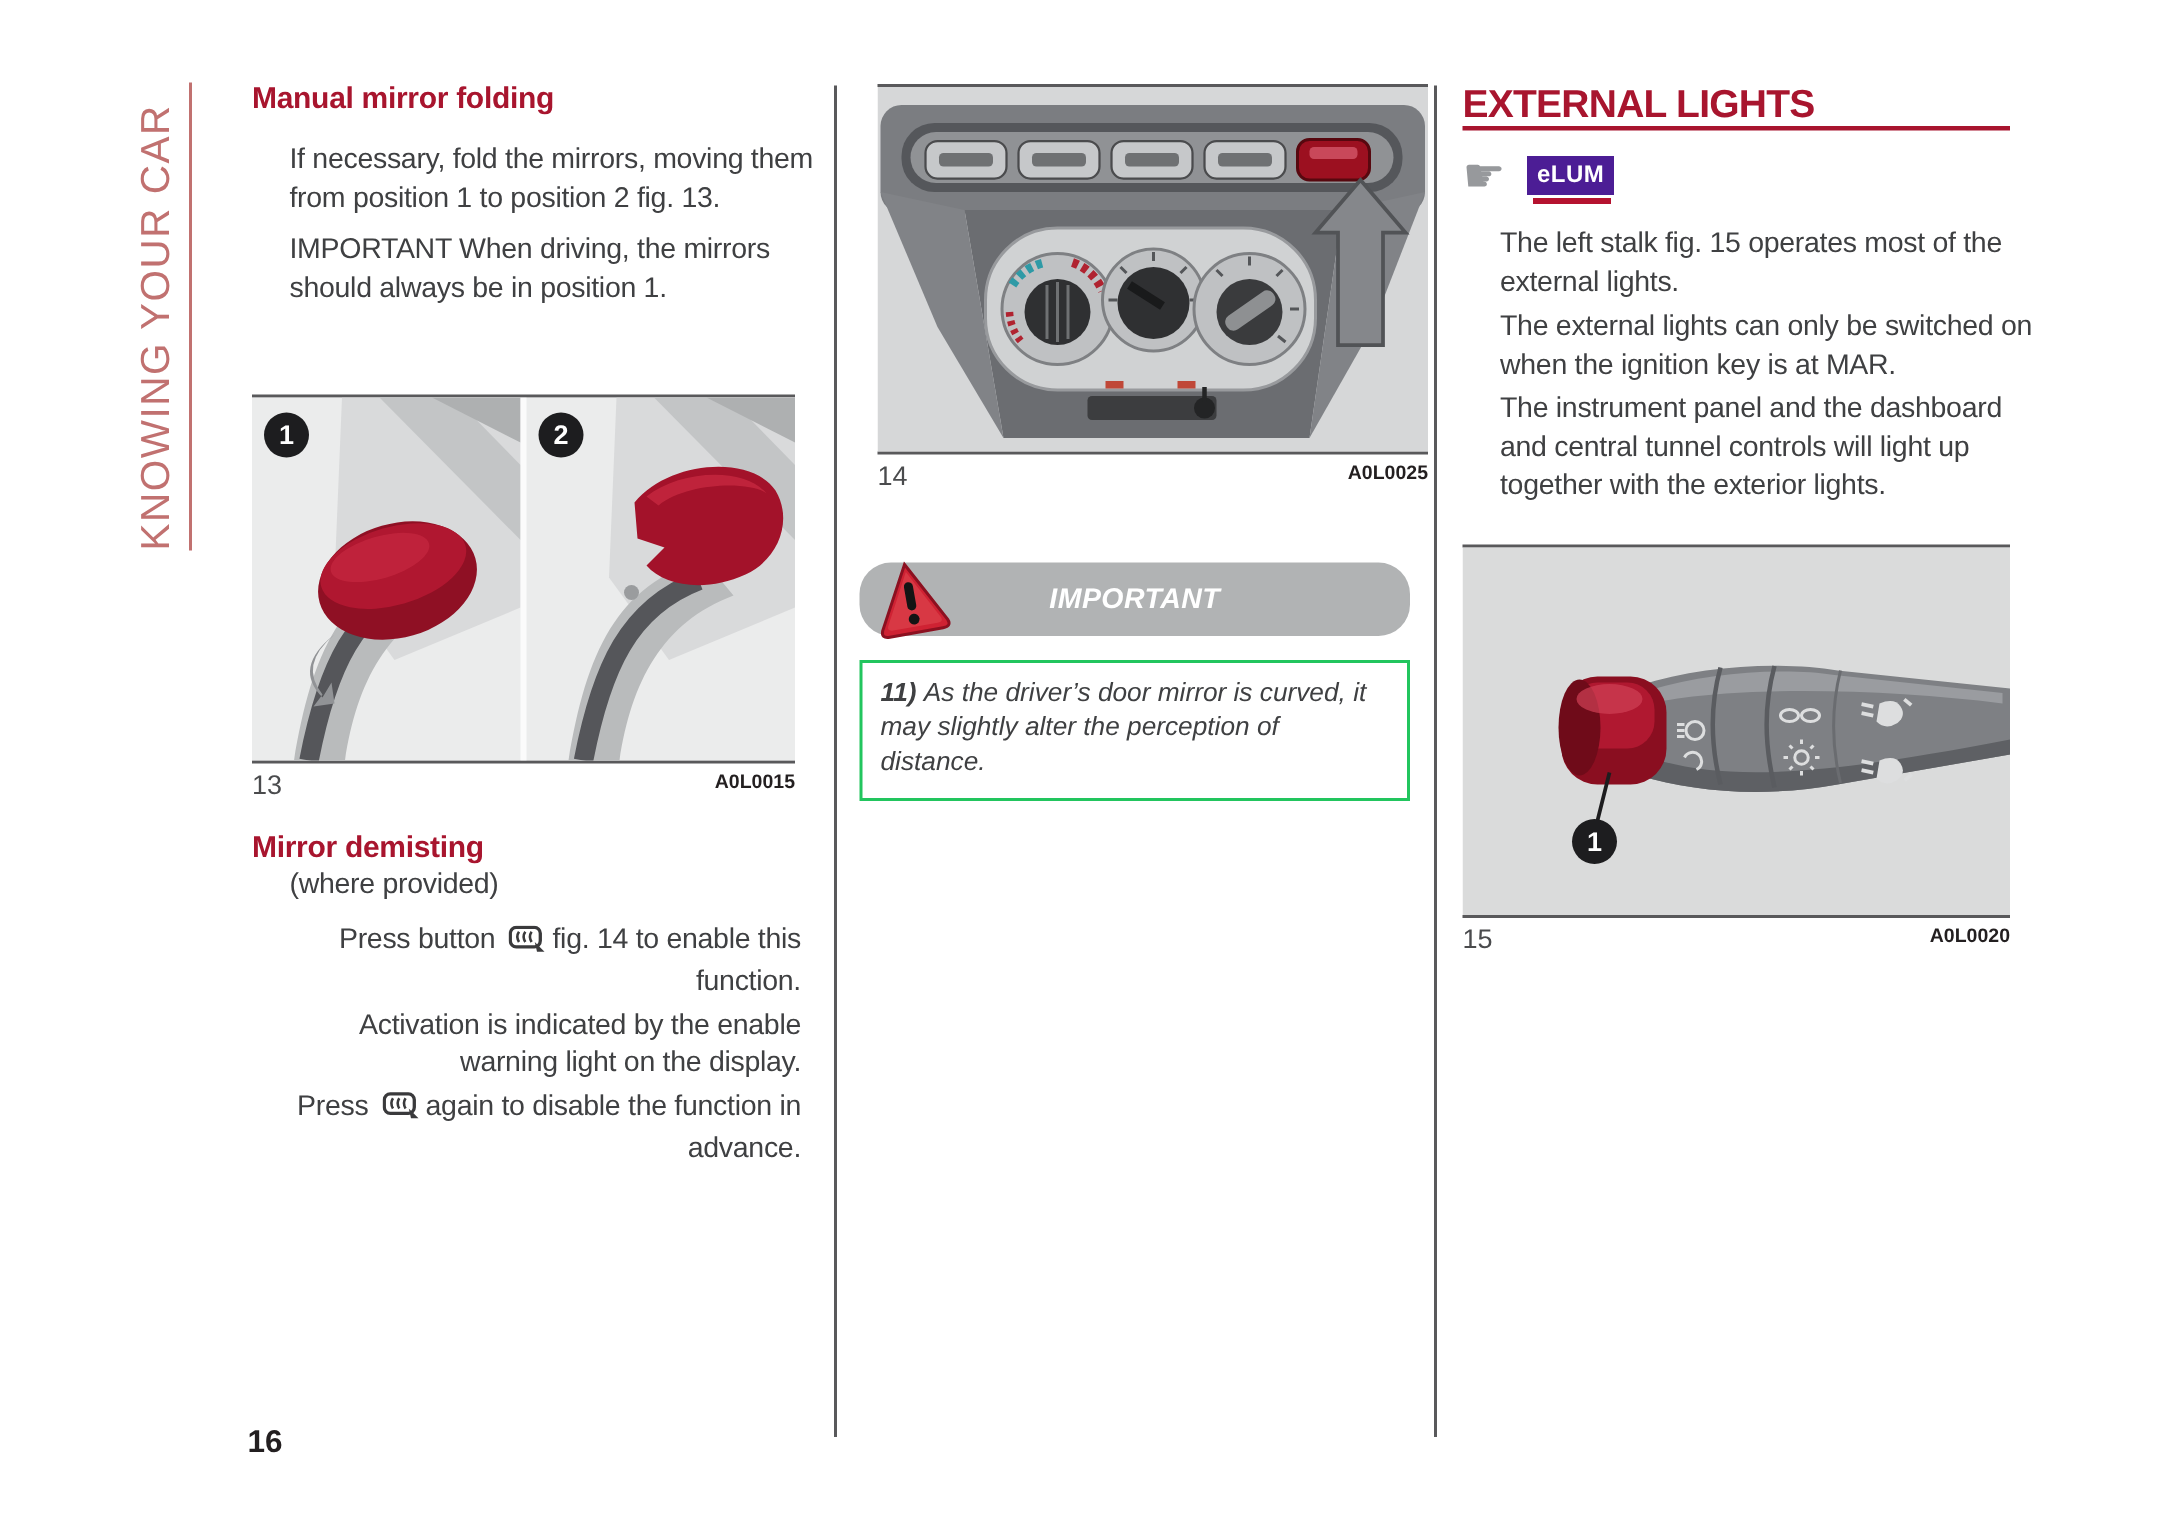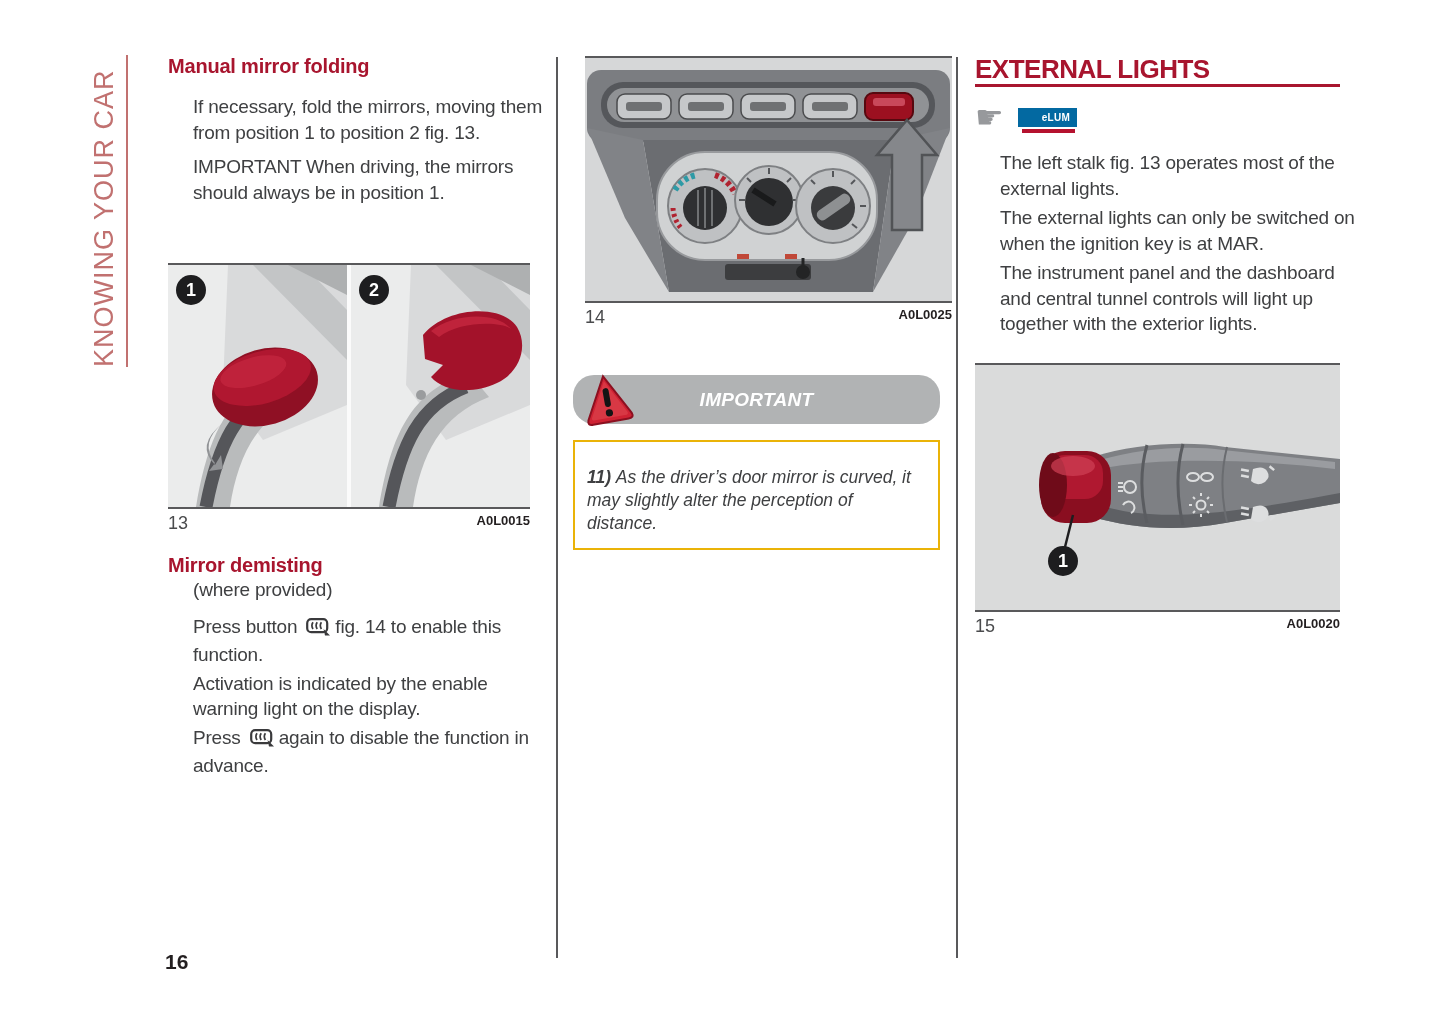--- a/index.html
+++ b/index.html
@@ -39,33 +39,33 @@
   .imp-banner .imp-text {
     position:absolute; left:0; right:0; top:0; bottom:0;
     display:flex; align-items:center; justify-content:center;
     color:#fff; font-weight:bold; font-style:italic; font-size:19px; letter-spacing:0.3px;
   }
   .imp-banner .warn-wrap { position:absolute; left:6px; top:-5px; width:56px; height:58px; }
 
   
   .note-box {
     position:absolute; left:573px; top:440px; width:367px;
-    border:2px solid #eab308; padding:24px 12px 13px 12px;
+    border:2px solid #22c55e; padding:8px 12px 13px 12px;
     font-size:17.5px; line-height:23px; font-style:italic; color:#3f4042;
   }
   .note-ref { font-weight:bold; }
 
   
   .c3-heading { position:absolute; left:975px; top:54px; width:365px; color:#a8152e; font-weight:bold; font-size:26px; letter-spacing:-0.5px; }
   .c3-rule { position:absolute; left:975px; top:84px; width:365px; height:3px; background:#a8152e; }
   .c3-icons { position:absolute; left:975px; top:101px; width:365px; display:flex; align-items:center; gap:14px; }
   .hand-glyph { font-size:32px; color:#97999c; line-height:32px; font-family:"DejaVu Sans", sans-serif; }
   .elum-badge {
-    position:relative; display:inline-block; background:#0369a1; color:#fff;
-    font-weight:bold; font-size:10px; letter-spacing:0.3px; padding:4px 7px 4px 24px;
+    position:relative; display:inline-block; background:#4c1d95; color:#fff;
+    font-weight:bold; font-size:16px; letter-spacing:0.3px; padding:4px 7px 4px 7px;
   }
   .elum-badge::after { content:""; position:absolute; left:4px; right:2px; bottom:-6px; height:4px; background:#b5122f; border-top:2px solid #fff; }
 
   
   .demist-icon { display:inline-block; vertical-align:-3px; margin:0 4px; }
 
   
   .page-num { position:absolute; left:165px; top:950px; font-size:21px; font-weight:bold; color:#231f20; }
 </style>
 </head>
@@ -124,21 +124,21 @@
     </div>
     <div class="fig-caption">
       <span class="fig-num">13</span>
       <span class="fig-code">A0L0015</span>
     </div>
   </div>
 
   <div class="col" style="left:168px; top:554px; width:366px;">
     <div class="h-red">Mirror demisting</div>
     <div class="body-text">(where provided)</div>
-    <div class="body-text" style="margin-top:11px;">
+    <div class="body-text" style="margin-top:11px;text-align:right;">
       <p>
         <span>Press button&nbsp;</span><span class="demist-icon"><svg width="25" height="18" viewBox="0 0 25 18">
               <rect x="1.2" y="1.2" width="20" height="13" rx="4" fill="none" stroke="#3a3a3c" stroke-width="2.2"></rect>
               <path d="M7,4.2 q-2.2,3.2 0,6.8" fill="none" stroke="#3a3a3c" stroke-width="1.7"></path>
               <path d="M11.2,4.2 q-2.2,3.2 0,6.8" fill="none" stroke="#3a3a3c" stroke-width="1.7"></path>
               <path d="M15.4,4.2 q-2.2,3.2 0,6.8" fill="none" stroke="#3a3a3c" stroke-width="1.7"></path>
               <polygon points="17.5,11 24,17.5 19,17.5" fill="#3a3a3c"></polygon>
             </svg></span><span>fig. 14 to enable this function.</span>
       </p>
       <p>Activation is indicated by the enable warning light on the display.</p>
@@ -255,21 +255,21 @@
 
   <div class="c3-heading">EXTERNAL LIGHTS</div>
   <div class="c3-rule"></div>
 
   <div class="c3-icons">
     <span class="hand-glyph">☛</span>
     <span class="elum-badge">eLUM</span>
   </div>
 
   <div class="col body-text" style="left:975px; top:150px; width:368px;">
-    <p style="margin-bottom:4px;">The left stalk fig. 13 operates most of the external lights.</p>
+    <p style="margin-bottom:4px;">The left stalk fig. 15 operates most of the external lights.</p>
     <p style="margin-bottom:4px;">The external lights can only be switched on when the ignition key is at MAR.</p>
     <p>The instrument panel and the dashboard and central tunnel controls will light up together with the exterior lights.</p>
   </div>
 
   <div class="figure" style="left:975px; top:363px; width:365px;">
     <div class="fig-frame">
       <svg width="365" height="245" viewBox="0 0 365 245">
         <rect x="0" y="0" width="365" height="245" fill="#dadbdb"></rect>
 
         <path d="M118,92 C160,78 215,76 250,82 L365,94 L365,138 L250,158 C200,167 155,163 118,152 Z" fill="#7e8084"></path>

